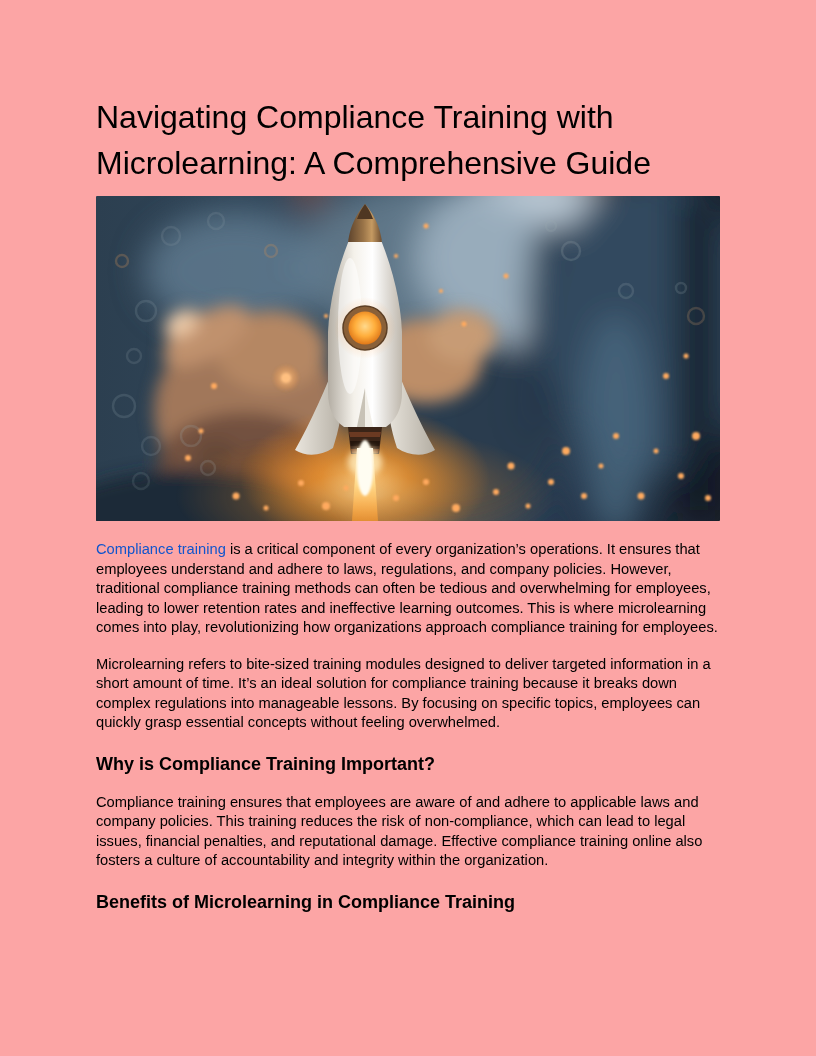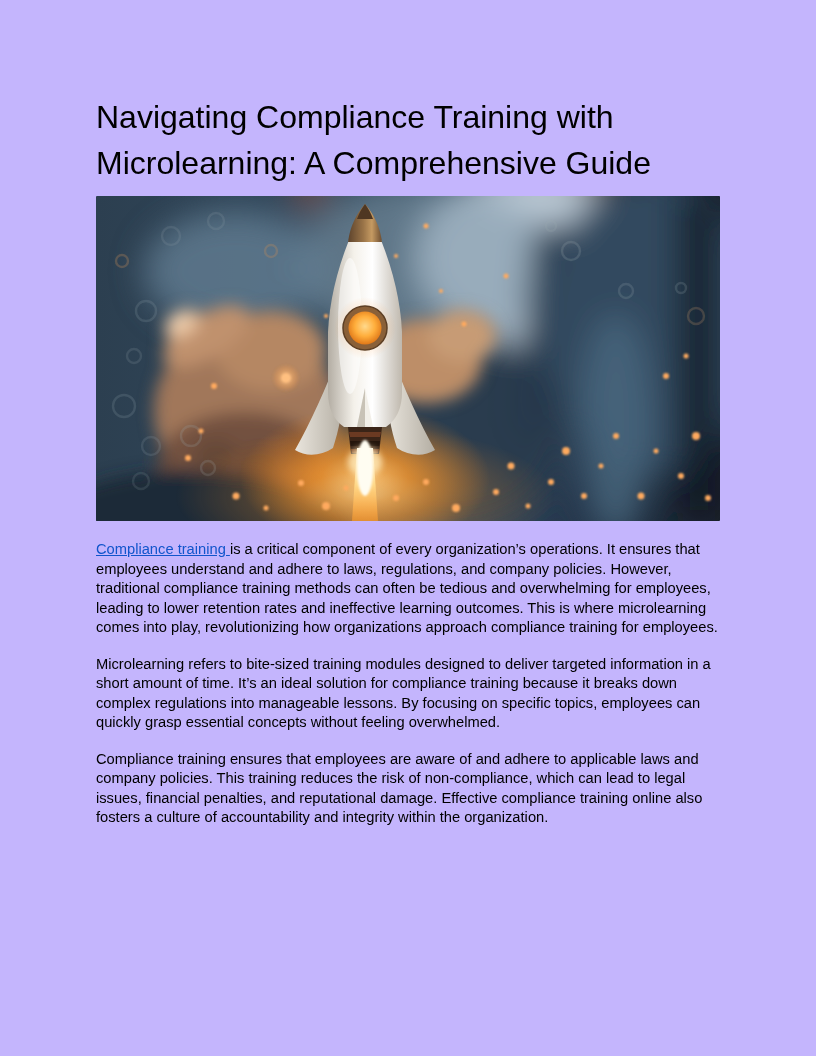--- a/index.html
+++ b/index.html
@@ -1,24 +1,24 @@
 <!DOCTYPE html>
 <html><head>
 <meta charset="utf-8">
 <style>
   html,body{margin:0;padding:0;background:#ffffff;}
-  .page{position:relative;width:816px;height:1056px;background:#c4b5fd;overflow:hidden;
+  .page{position:relative;width:816px;height:1056px;background:#fca5a5;overflow:hidden;
         font-family:"Liberation Sans", sans-serif;color:#000;}
   .content{position:absolute;left:96px;top:0;width:624px;}
   .doc-title{margin:94px 0 0 0;font-size:32px;font-weight:400;line-height:46px;color:#000;}
   .hero{display:block;margin-top:10px;width:624px;height:325px;border-radius:1px;}
   p.body-par{margin:17px 0 0 0;font-size:14.7px;line-height:19.5px;color:#000;}
   p.first-par{margin-top:19px;}
   h2.sec-head{margin:20px 0 0 0;font-size:18px;line-height:23px;font-weight:700;color:#000;}
-  a.doc-link{color:#1155cc;text-decoration:underline;cursor:pointer;margin-top:12px;}
+  a.doc-link{color:#1155cc;cursor:pointer;margin-top:12px;}
 </style>
 </head>
 <body>
 
 <div class="page">
   <div class="content">
 
     <h1 class="doc-title">Navigating Compliance Training with Microlearning: A Comprehensive Guide</h1>
 
     <svg class="hero" viewBox="0 0 624 325" role="img" aria-label="Blurred businessman in a blue suit pointing at the viewer while a small white rocket with a bronze nose cone and glowing porthole launches on an orange flame surrounded by sparks and bokeh lights">
@@ -190,18 +190,20 @@
         <circle cx="330" cy="30" r="2.5"></circle>
         <circle cx="230" cy="120" r="2"></circle>
         <circle cx="148" cy="338" r="0"></circle>
       </g>
     </svg>
 
     <p class="body-par first-par"><a class="doc-link">Compliance training </a><span>is a critical component of every organization’s operations. It ensures that employees understand and adhere to laws, regulations, and company policies. However, traditional compliance training methods can often be tedious and overwhelming for employees, leading to lower retention rates and ineffective learning outcomes. This is where microlearning comes into play, revolutionizing how organizations approach compliance training for employees.</span></p>
 
     <p class="body-par">Microlearning refers to bite-sized training modules designed to deliver targeted information in a short amount of time. It’s an ideal solution for compliance training because it breaks down complex regulations into manageable lessons. By focusing on specific topics, employees can quickly grasp essential concepts without feeling overwhelmed.</p>
 
+    <h2 class="sec-head">Why is Compliance Training Important?</h2>
     <p class="body-par">Compliance training ensures that employees are aware of and adhere to applicable laws and company policies. This training reduces the risk of non-compliance, which can lead to legal issues, financial penalties, and reputational damage. Effective compliance training online also fosters a culture of accountability and integrity within the organization.</p>
 
+    <h2 class="sec-head">Benefits of Microlearning in Compliance Training</h2>
     <p class="body-par"></p>
 
   </div>
 </div>
 
 </body></html>

